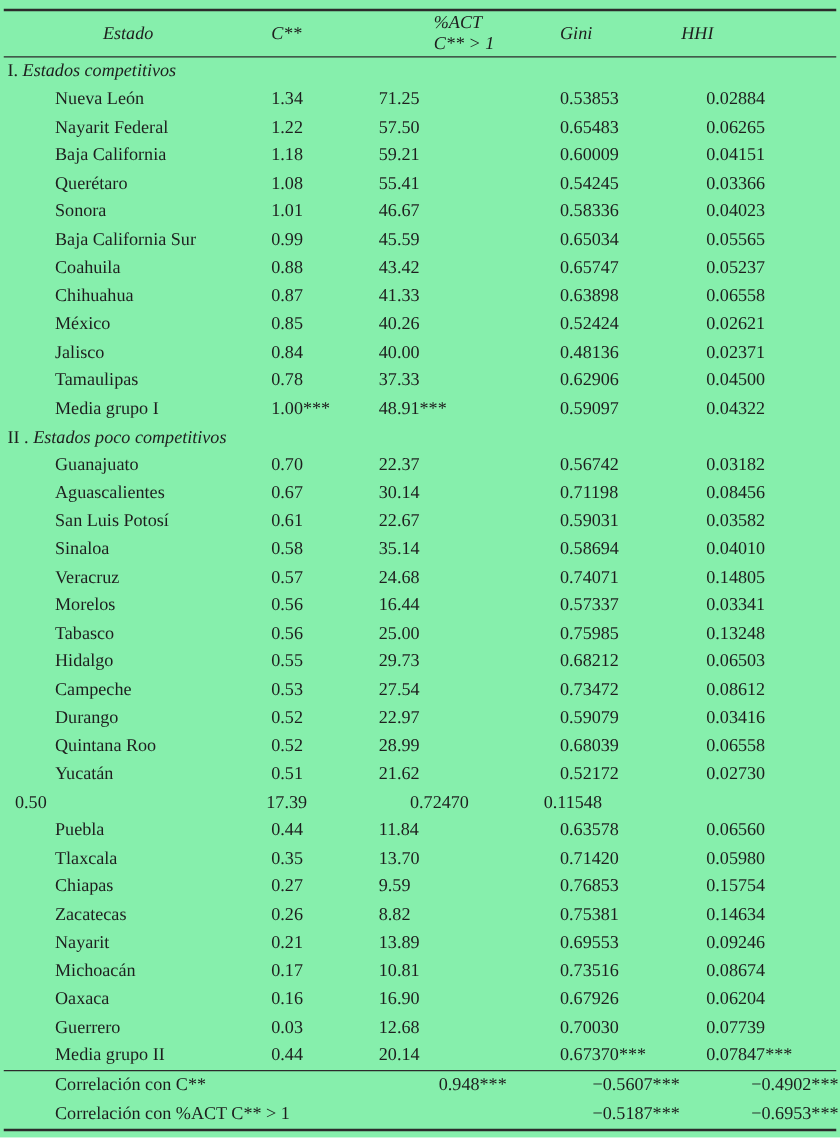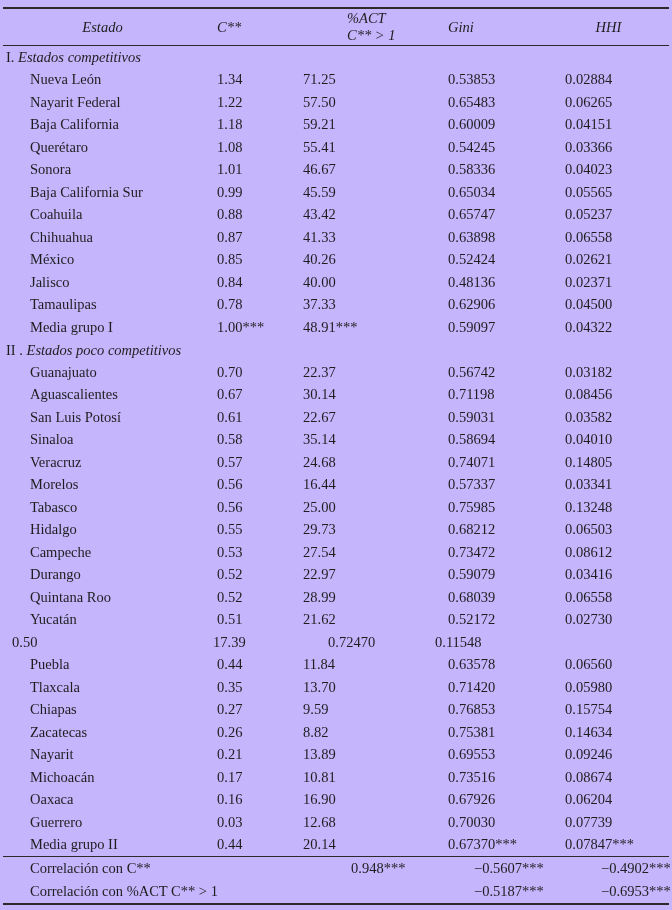--- a/index.html
+++ b/index.html
@@ -1,20 +1,20 @@
 <!DOCTYPE html>
 <html><head>
 <meta charset="utf-8">
 <style>
   * { margin: 0; padding: 0; box-sizing: border-box; }
   html, body { background: #ffffff; }
   .page {
     width: 672px;
     height: 910px;
-    background: #c4b5fd;
+    background: #86efac;
     color: #1e1e1e;
     font-family: "Liberation Serif", serif;
     font-size: 14.5px;
     padding-top: 7px;
     overflow: hidden;
   }
   .rule {
     border-top: 1px solid #2b2b2b;
     margin: 0 3px;
     height: 0;
@@ -27,23 +27,23 @@
   }
   .hdr-row { height: 36px; font-style: italic; }
   .row { height: 22.5px; }
   .foot-row { height: 23px; gap: 11px; }
   .cell { white-space: nowrap; overflow: visible; }
   
   .h-estado { text-align: center; }
   .h-c { padding-left: 12px; }
   .h-act { padding-left: 8px; line-height: 1.15; margin-left: 44px; }
   .h-gini { padding-left: 33px; }
-  .h-hhi { text-align: center; }
+  .h-hhi { text-align: left; }
   
-  .v-estado { padding-left: 30px; }
+  .v-estado { padding-left: 44px; }
   .v-c { padding-left: 12px; }
   .v-act { padding-left: 8px; }
   .v-gini { padding-left: 33px; }
   .v-hhi { padding-left: 20px; }
   
   .section-row { display: block; line-height: 22.5px; }
   .section-title { padding-left: 6px; }
   .sec-numeral { font-style: normal; }
   .sec-name { font-style: italic; }
   

